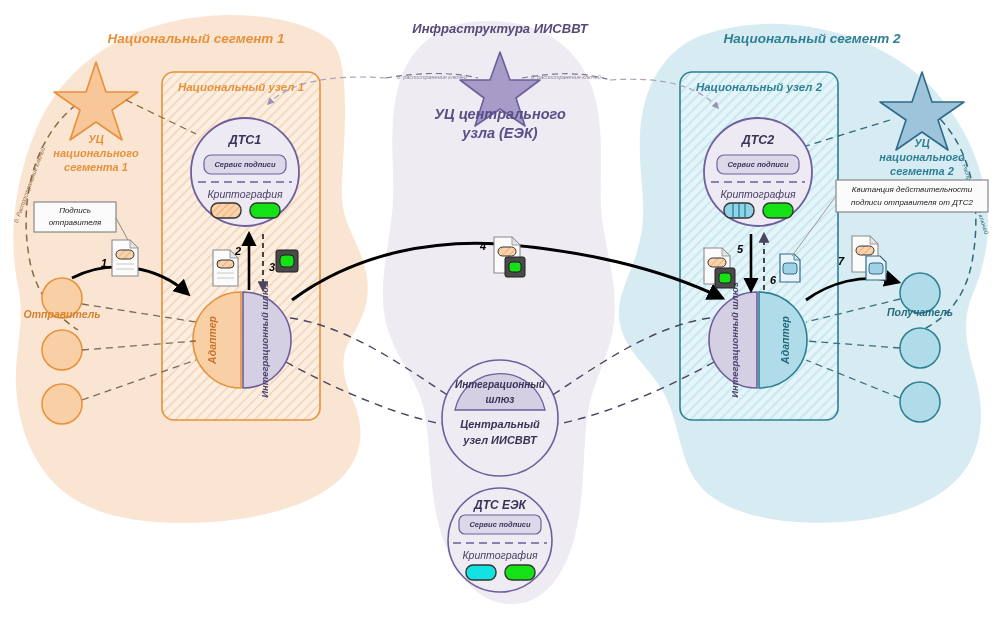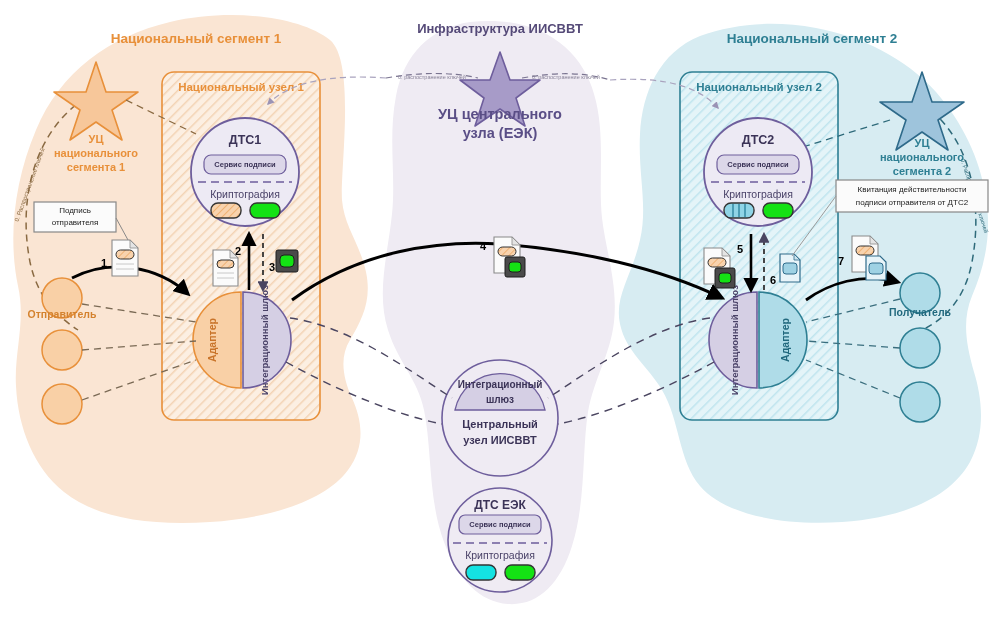--- a/index.html
+++ b/index.html
@@ -1,19 +1,19 @@
 <!DOCTYPE html>
 <html lang="ru"><head>
 <meta charset="utf-8">
 <title>Схема ИИСВВТ</title>
 <style>
   html,body{margin:0;padding:0;background:#ffffff;}
   body{width:1000px;height:620px;overflow:hidden;
        font-family:"Liberation Sans","DejaVu Sans",sans-serif;}
-  #stage{position:relative;width:1000px;height:452px;}
+  #stage{position:relative;width:1000px;height:452px;font-style:italic;}
   svg#diagram{position:absolute;left:0;top:0;width:1000px;height:620px;}
   text{dominant-baseline:middle;}
 </style>
 </head>
 <body>
 
 <div id="stage">
 <svg id="diagram" viewBox="0 0 1000 620">
   <defs>
     <pattern id="hatchOrange" width="7" height="7" patternTransform="rotate(45)" patternUnits="userSpaceOnUse">

